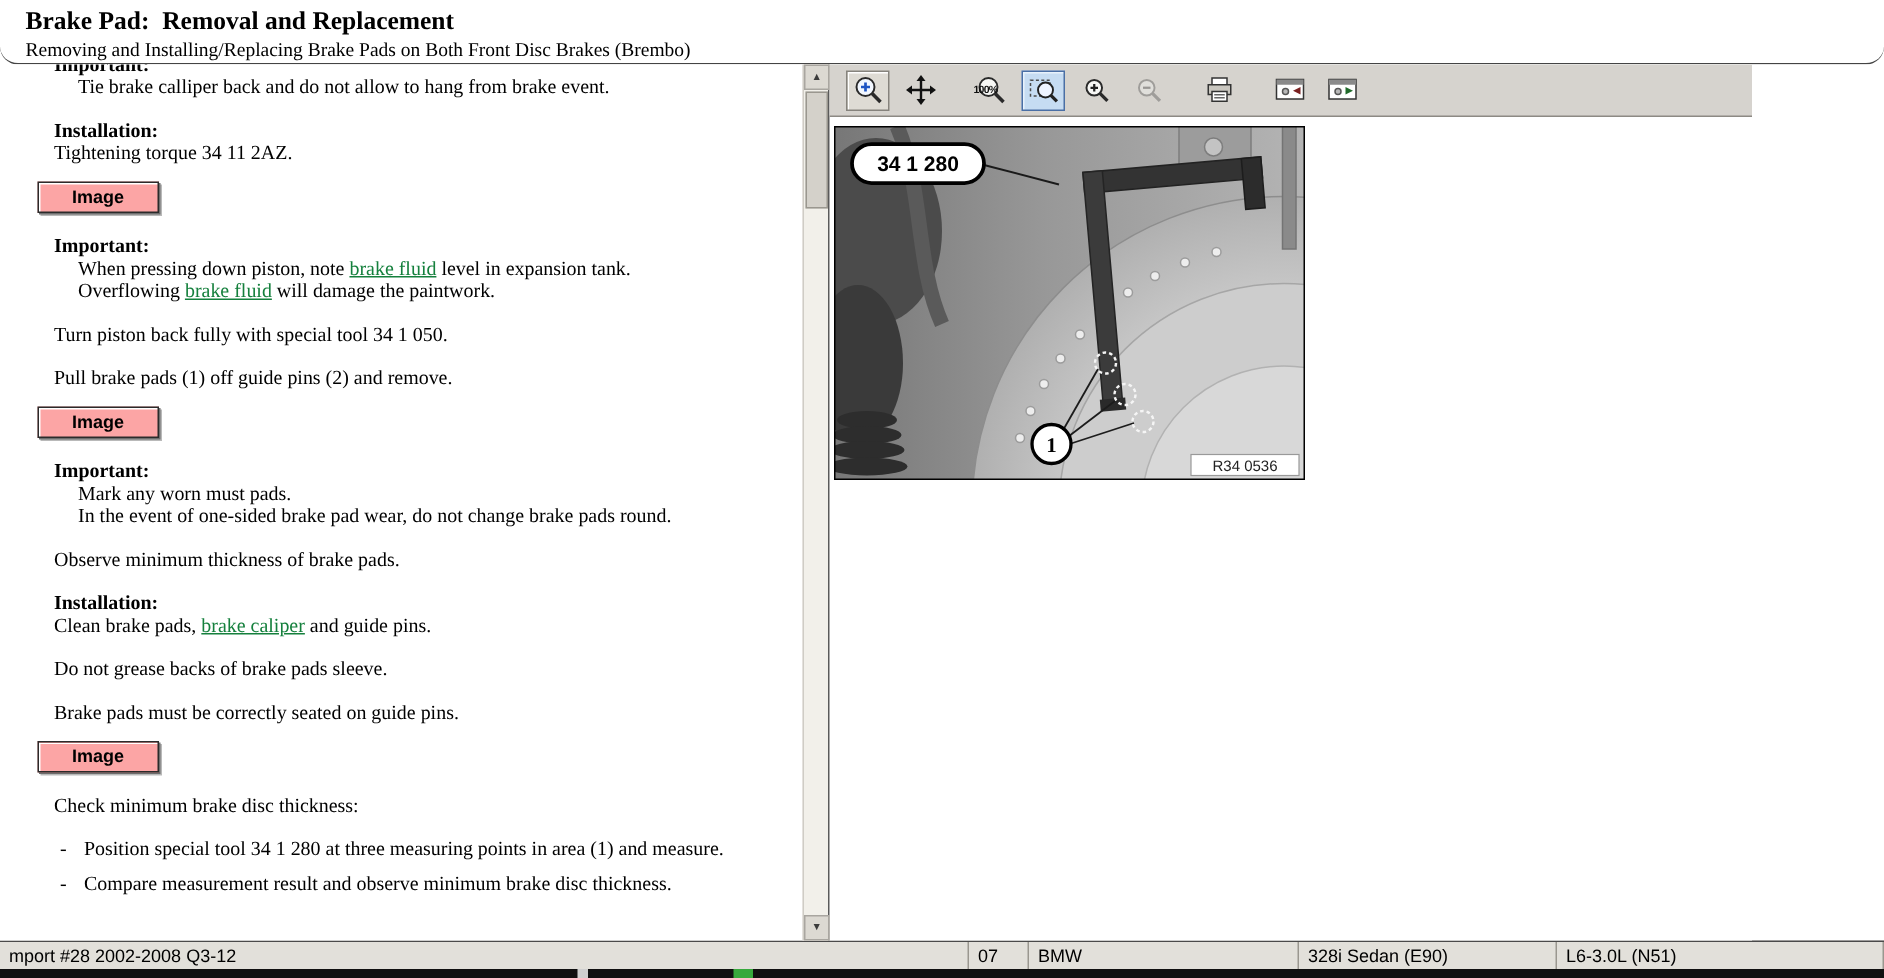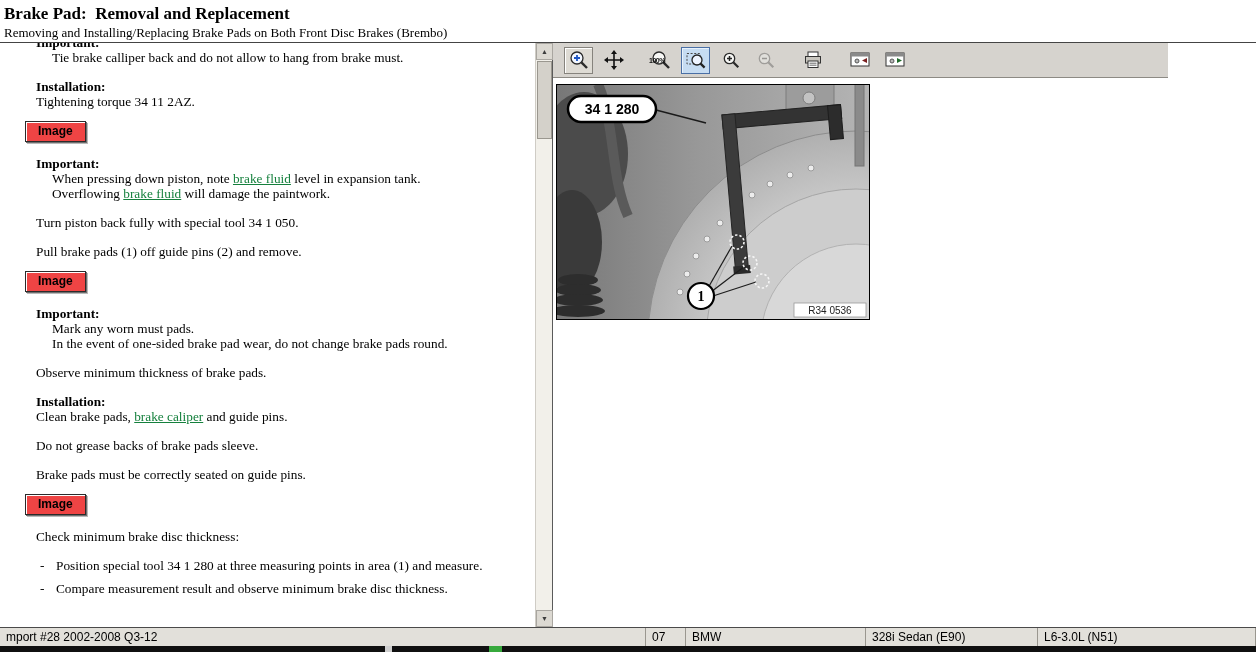--- a/index.html
+++ b/index.html
@@ -1,43 +1,43 @@
 <!DOCTYPE html>
 <html><head>
 <meta charset="utf-8">
 <style>
   * { margin:0; padding:0; box-sizing:border-box; }
   html,body { width:1256px; height:652px; overflow:hidden; background:#fff;
               font-family:"Liberation Sans", sans-serif; }
   .app { position:relative; width:1256px; height:652px; background:#fff; }
 
   
-  .hdr { height:43px; background:#fff; border-bottom:1px solid #444; padding:3px 0 0 4px; }
+  .hdr { height:43px; background:#fff; border-bottom:1px solid #444; padding:3px 0 0 17px;border-radius:12px; }
   .hdr h1 { font:bold 17px/21px "Liberation Serif", serif; color:#000; white-space:pre-wrap; }
   .hdr .sub { font:13px/16px "Liberation Serif", serif; color:#000; margin-top:1px; }
 
   
   .split { display:flex; height:584px; }
 
   
   .doc-pane { position:relative; width:552px; height:584px; background:#fff; }
   .doc-content { height:584px; margin-right:17px; overflow:hidden; padding-top:0; }
   .block { margin-left:36px; font:13.3px/15px "Liberation Serif", serif; color:#000; }
   .head { font-weight:bold; margin-top:14px; }
   .indent { margin-left:52px; }
   .para { margin-top:14px; }
   .para.tight { margin-top:0; }
   .list { margin-left:40px; margin-top:14px; }
   .list + .list { margin-top:0; }
   .list .bullet { display:inline-block; width:16px; }
   .clip-top { margin-top:-8px !important; }
   .clip-bottom { margin-top:8px !important; }
   a.doclink { color:#15803d; text-decoration:underline; cursor:pointer; }
-  .image-btn { display:block; margin:12px 0 12px 25px; padding:2px 12px 3px;
-               background:#ef4444; border:1px solid #2b2b2b;
+  .image-btn { display:block; margin:12px 0 12px 25px; padding:2px 22px 3px;
+               background:#fca5a5; border:1px solid #2b2b2b;
                box-shadow:1px 1px 0 #6d6d6d, 2px 2px 0 #b9b9b9, inset 1px 1px 0 #ffffff;
                font:bold 12px/14px "Liberation Sans", sans-serif; color:#000; cursor:pointer; }
 
   
   .scrollbar { position:absolute; top:0; right:0; width:17px; height:584px;
                background:#f2f0ea; border-left:1px solid #cfccc5; }
   .sb-btn { width:17px; height:17px; background:#dcd9d2; border:1px solid #a9a6a0;
             display:flex; align-items:center; justify-content:center;
             font-size:7px; color:#3c3c3c; cursor:pointer; }
   .sb-btn.down { position:absolute; bottom:0; }
@@ -86,21 +86,21 @@
   <div class="hdr">
     <h1>Brake Pad:  Removal and Replacement</h1>
     <div class="sub">Removing and Installing/Replacing Brake Pads on Both Front Disc Brakes (Brembo)</div>
   </div>
 
   <div class="split">
 
     <section class="doc-pane">
       <div id="doc-content" class="doc-content">
           <div class="block head clip-top">Important:</div>
-          <div class="block indent">Tie brake calliper back and do not allow to hang from brake must.</div>
+          <div class="block indent">Tie brake calliper back and do not allow to hang from brake event.</div>
           <div class="block head">Installation:</div>
           <div class="block para tight">Tightening torque 34 11 2AZ.</div>
           <button class="image-btn">Image</button>
           <div class="block head">Important:</div>
           <div class="block indent">When pressing down piston, note <a href="#" class="doclink">brake fluid</a> level in expansion tank.</div>
           <div class="block indent">Overflowing <a href="#" class="doclink">brake fluid</a> will damage the paintwork.</div>
           <div class="block para">Turn piston back fully with special tool 34 1 050.</div>
           <div class="block para">Pull brake pads (1) off guide pins (2) and remove.</div>
           <button class="image-btn">Image</button>
           <div class="block head">Important:</div>

